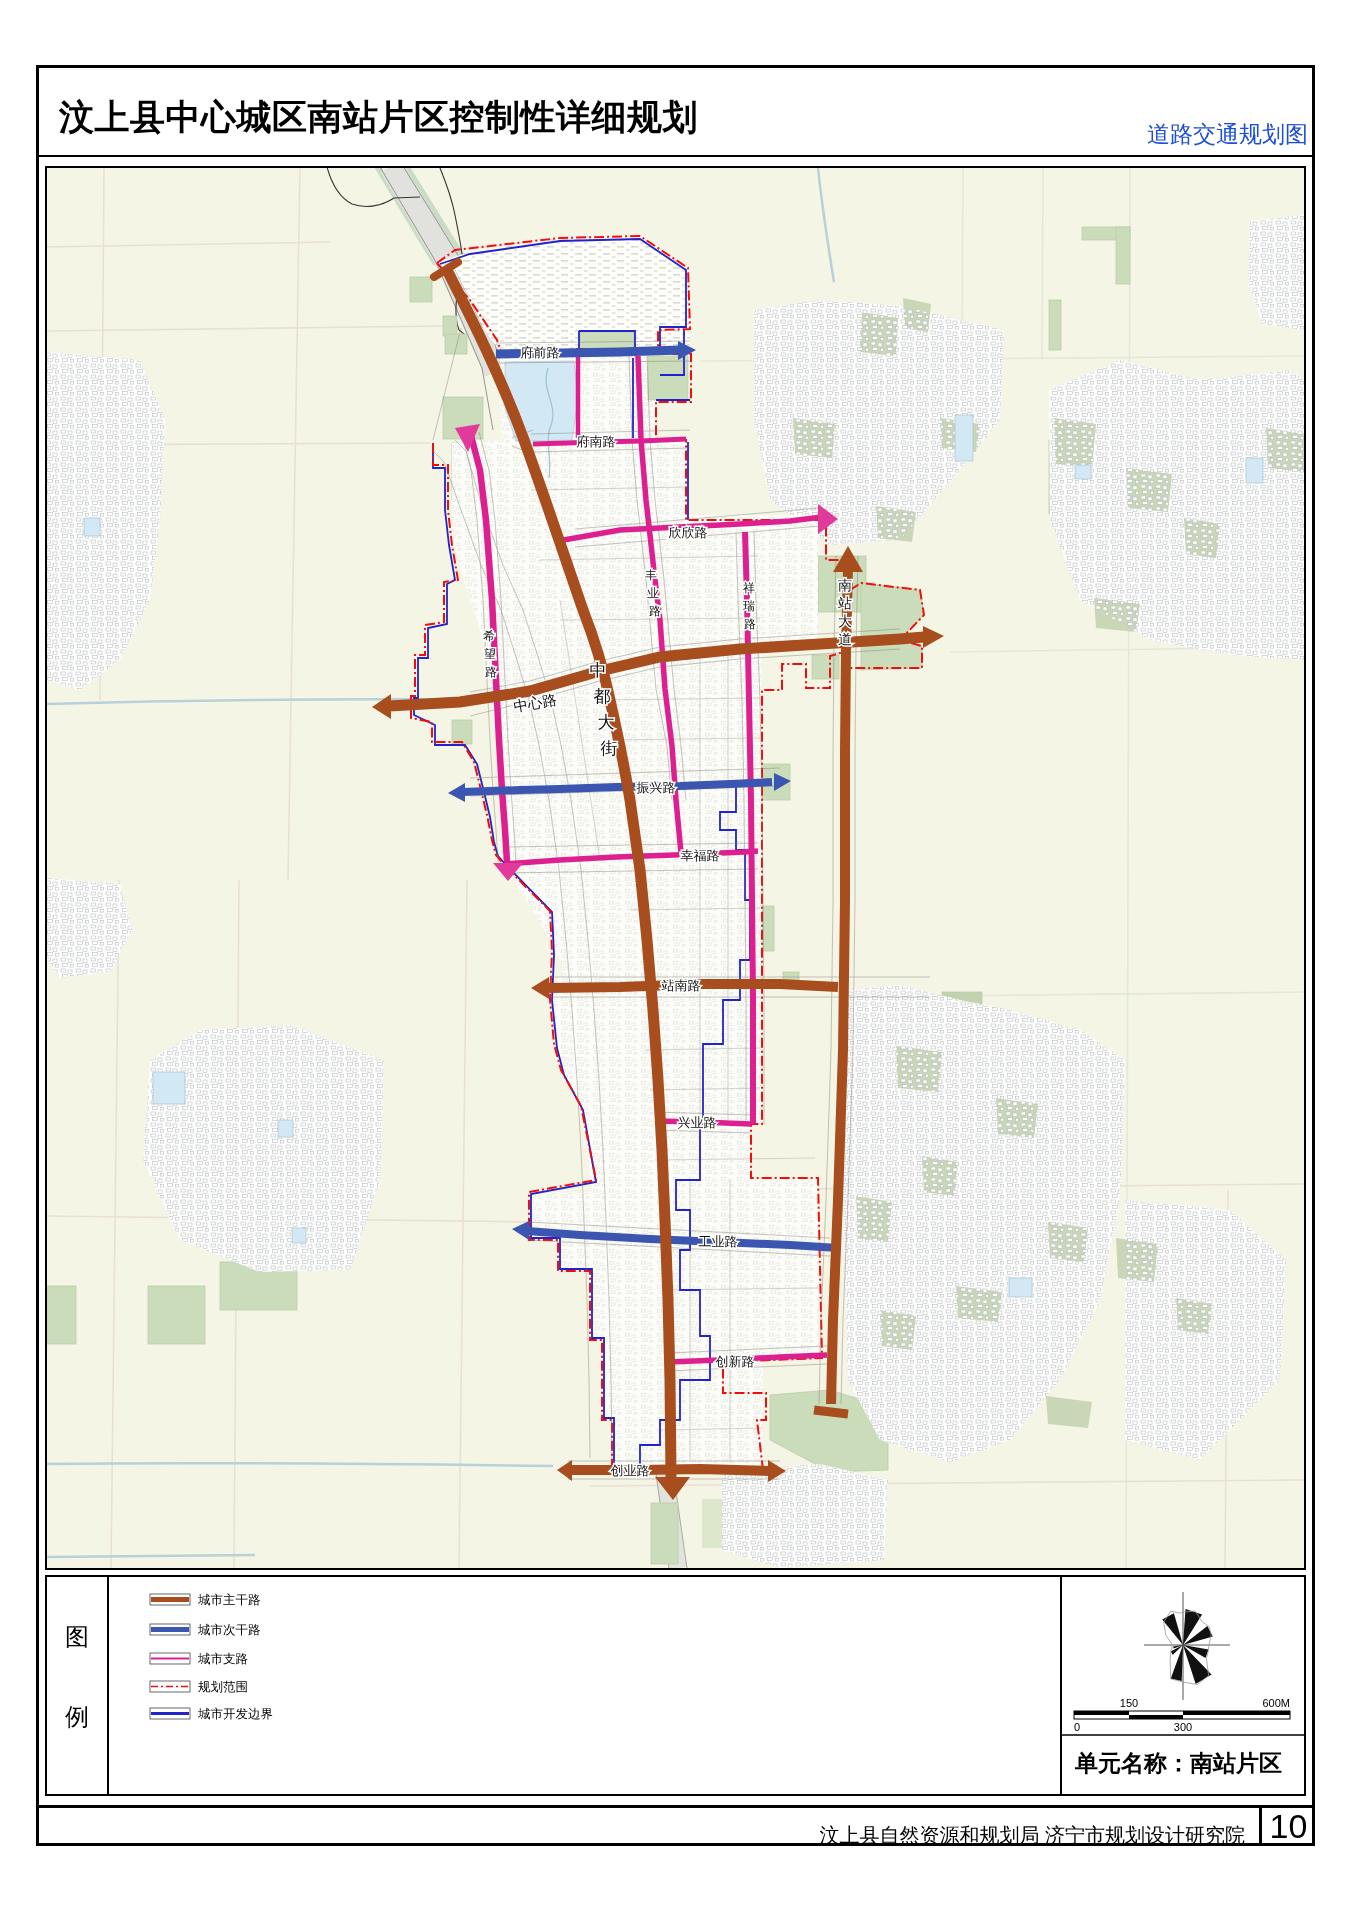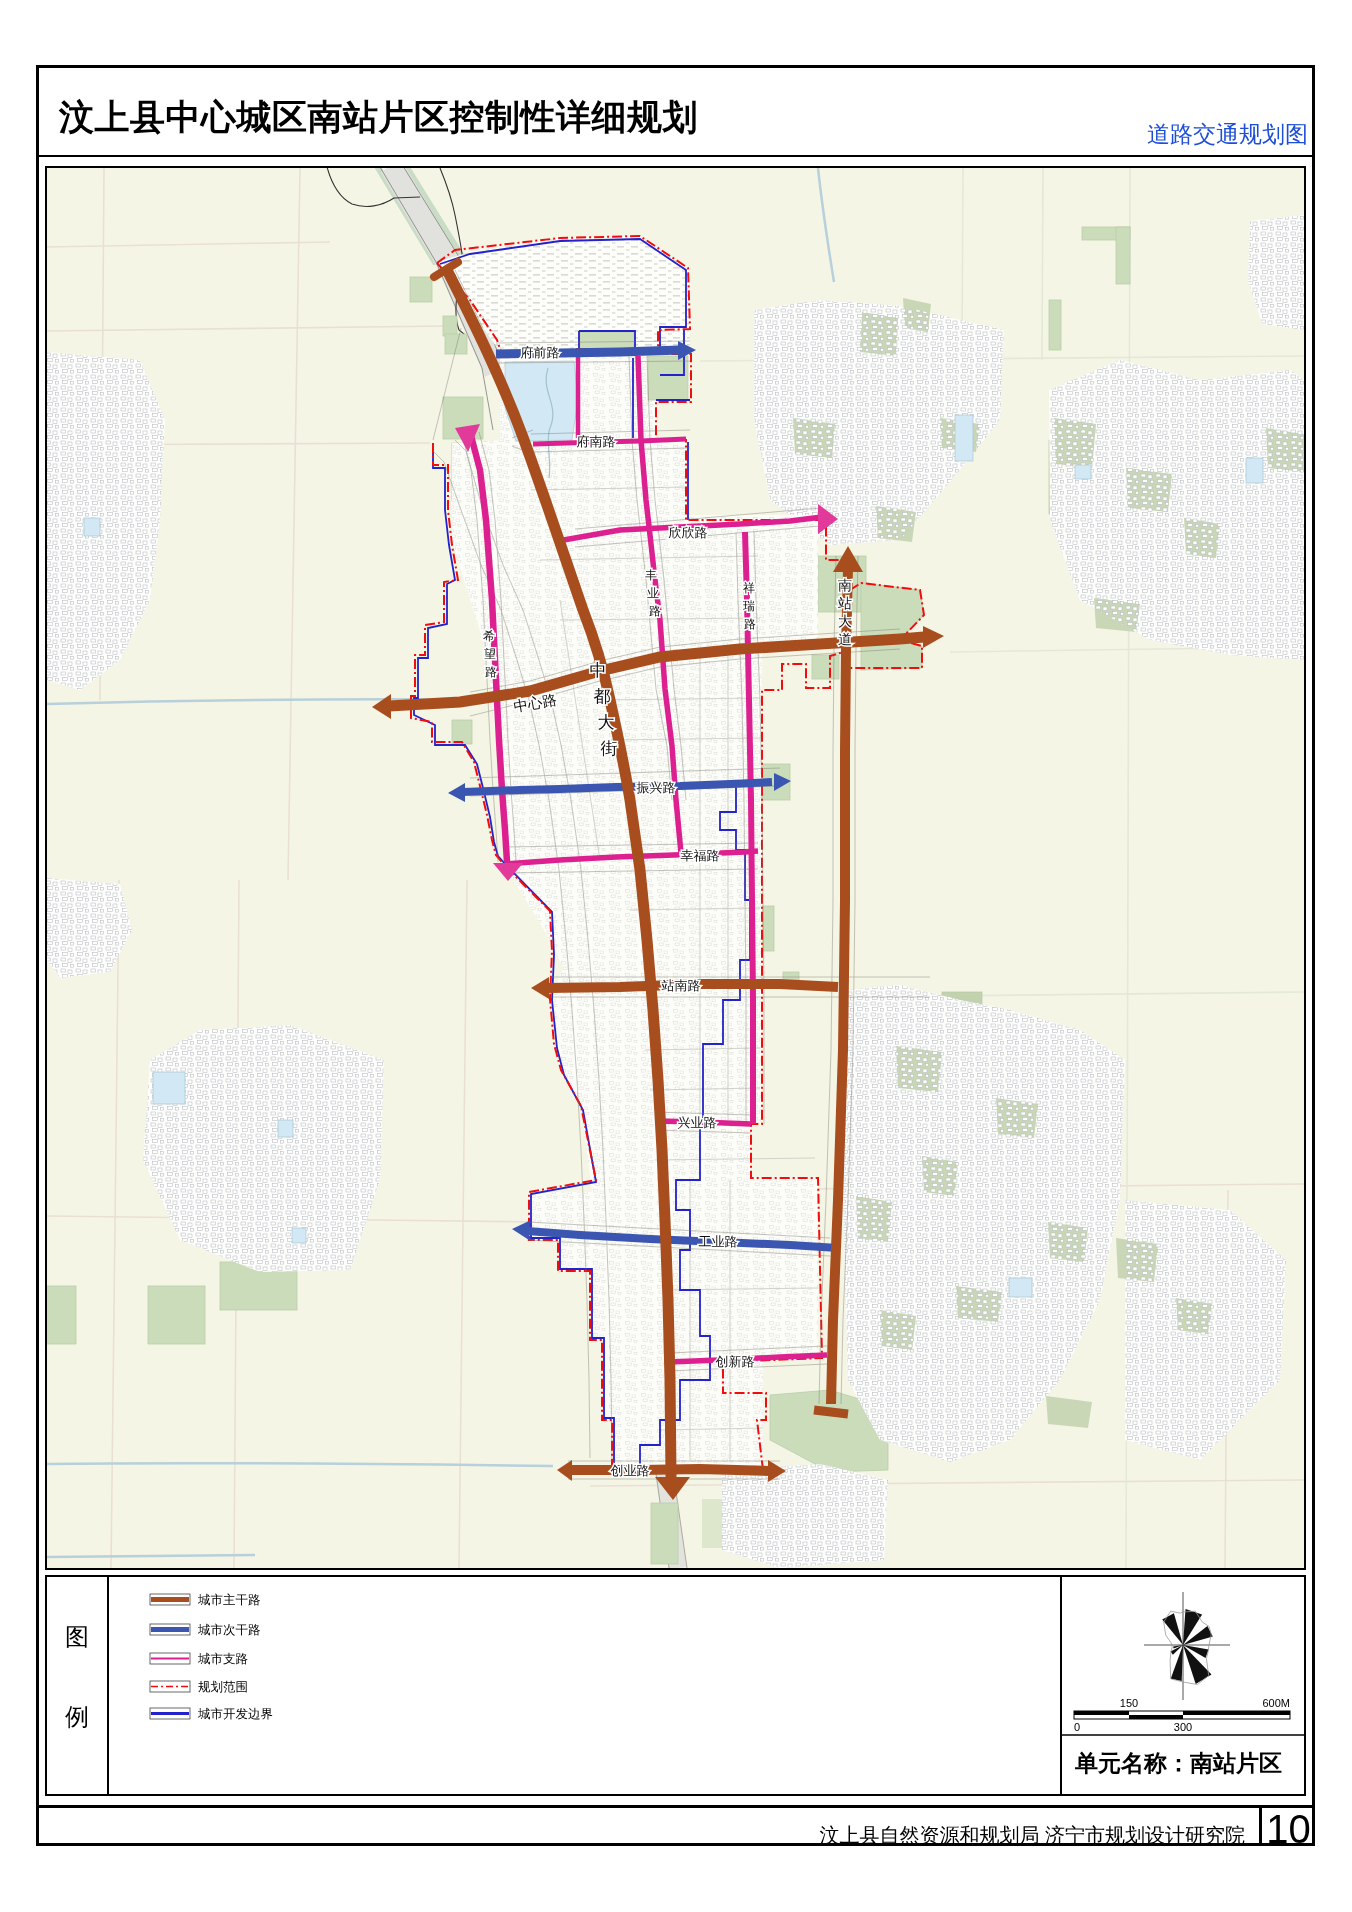--- a/index.html
+++ b/index.html
@@ -419,13 +419,13 @@
 </svg>
 
 <div class="abs" style="left:1075px;top:1748px;font-size:23px;color:#000;font-weight:bold;">单元名称：南站片区</div>
 
 <div class="abs" style="left:36px;top:1805px;width:1279px;height:41px;border:3px solid #000;box-sizing:border-box;background:#fff;"></div>
 
 <div class="abs" style="left:1259px;top:1808px;width:3px;height:35px;background:#000;"></div>
 
 <div class="abs" style="left:650px;top:1812px;width:595px;font-size:20px;text-align:right;white-space:nowrap;color:#000;margin-top:10px;">汶上县自然资源和规划局 济宁市规划设计研究院</div>
 
-<div class="abs" style="left:1262px;top:1807px;width:53px;font-size:40px;text-align:center;color:#000;">10</div>
+<div class="abs" style="left:1262px;top:1807px;width:53px;font-size:34px;text-align:center;color:#000;">10</div>
 
 </body></html>

